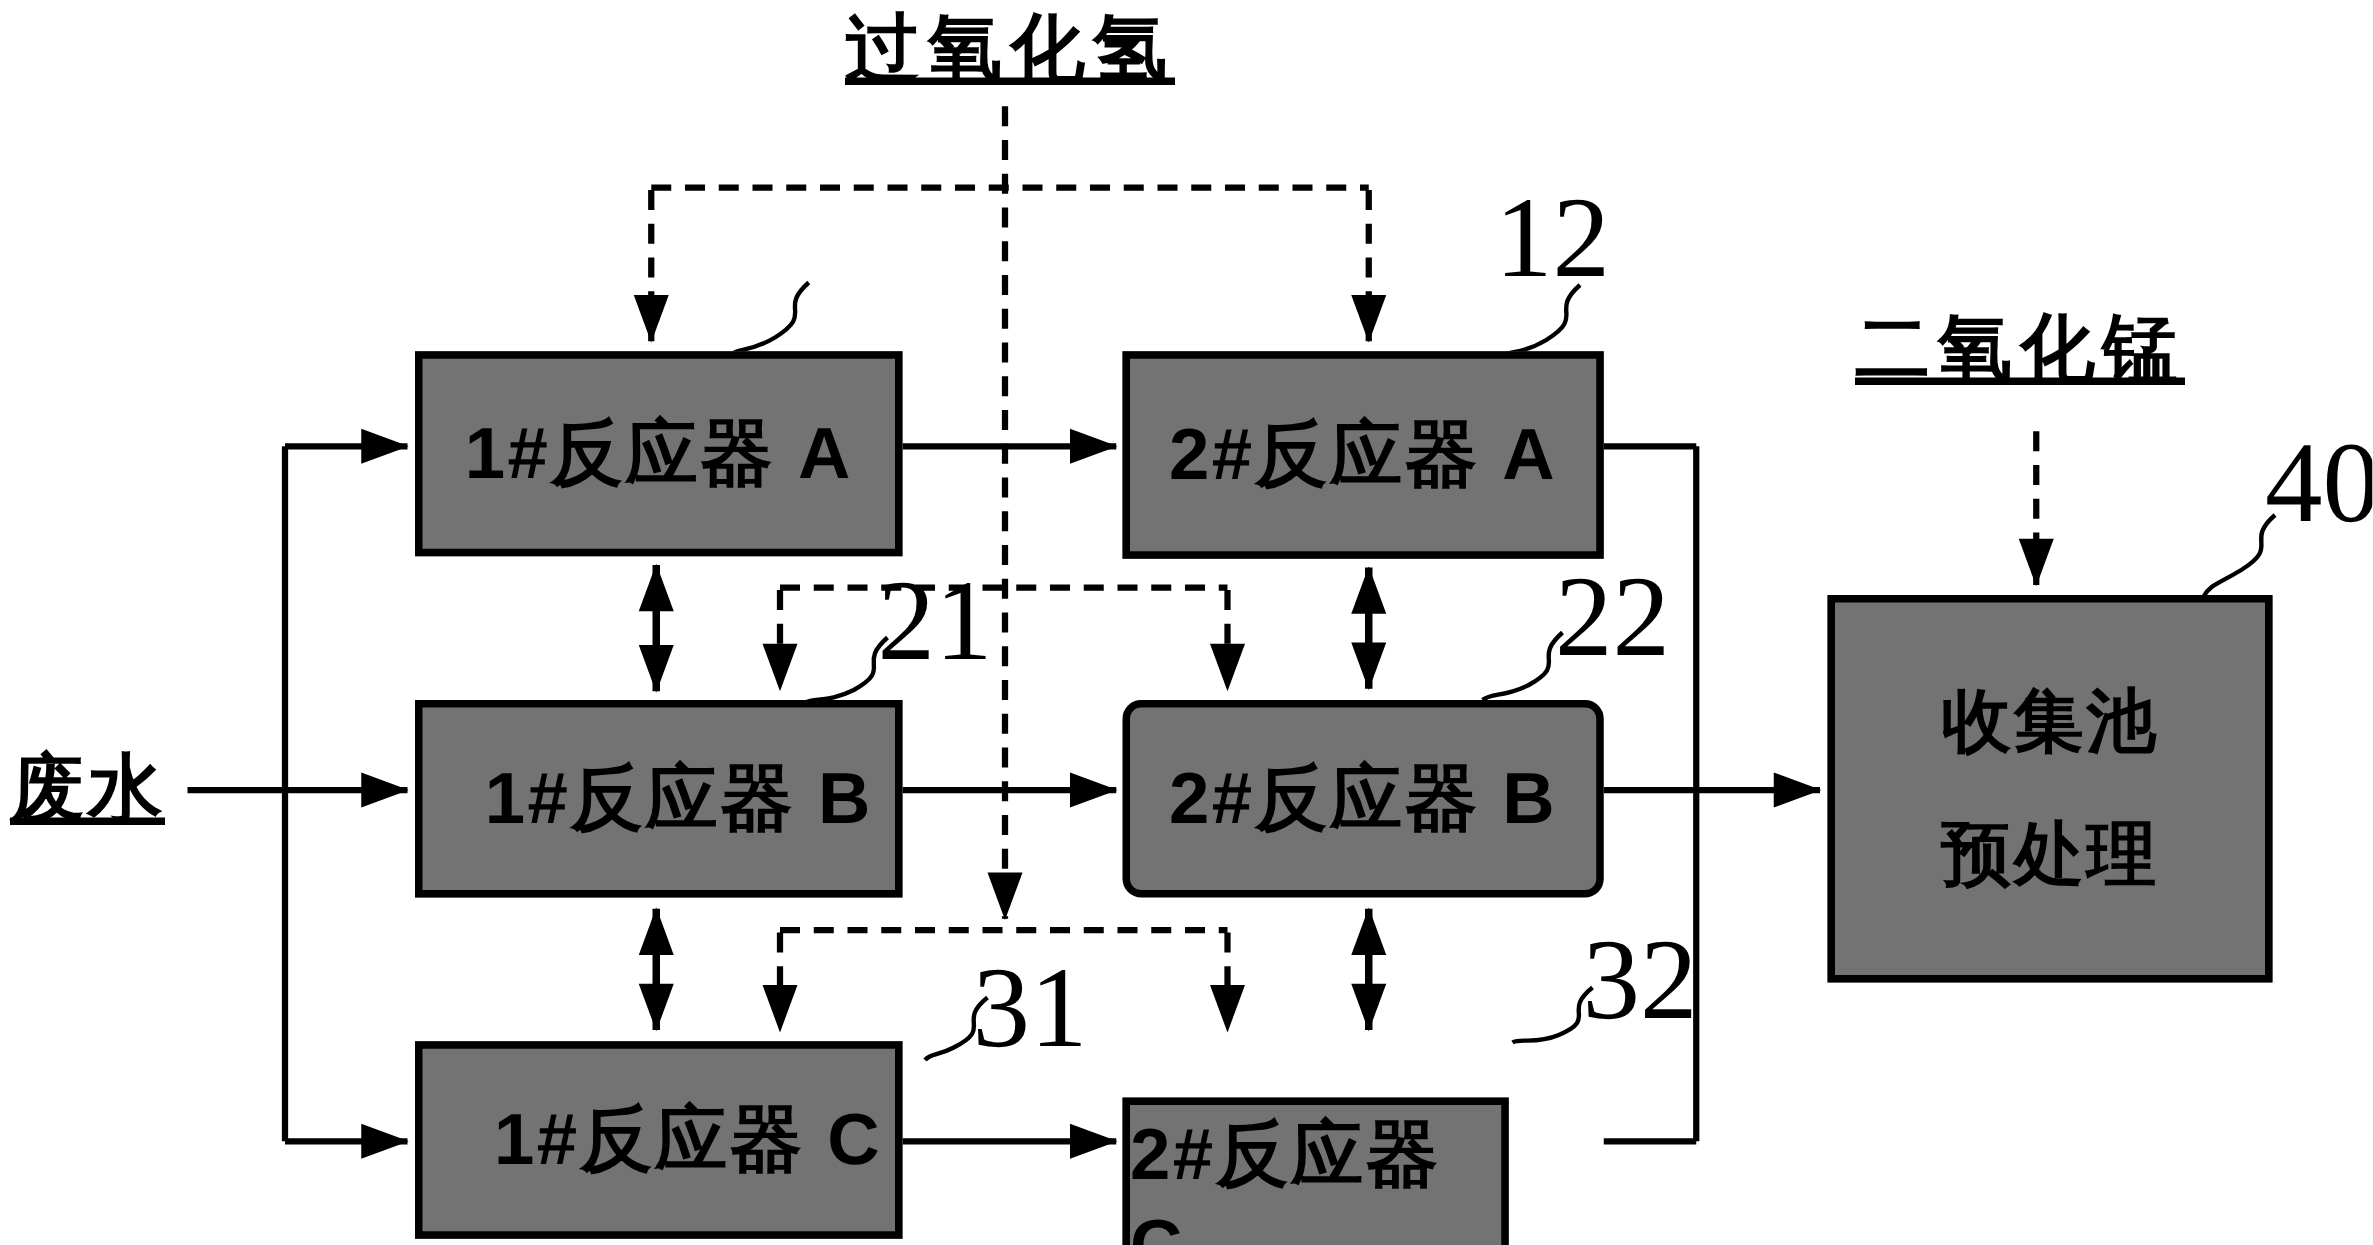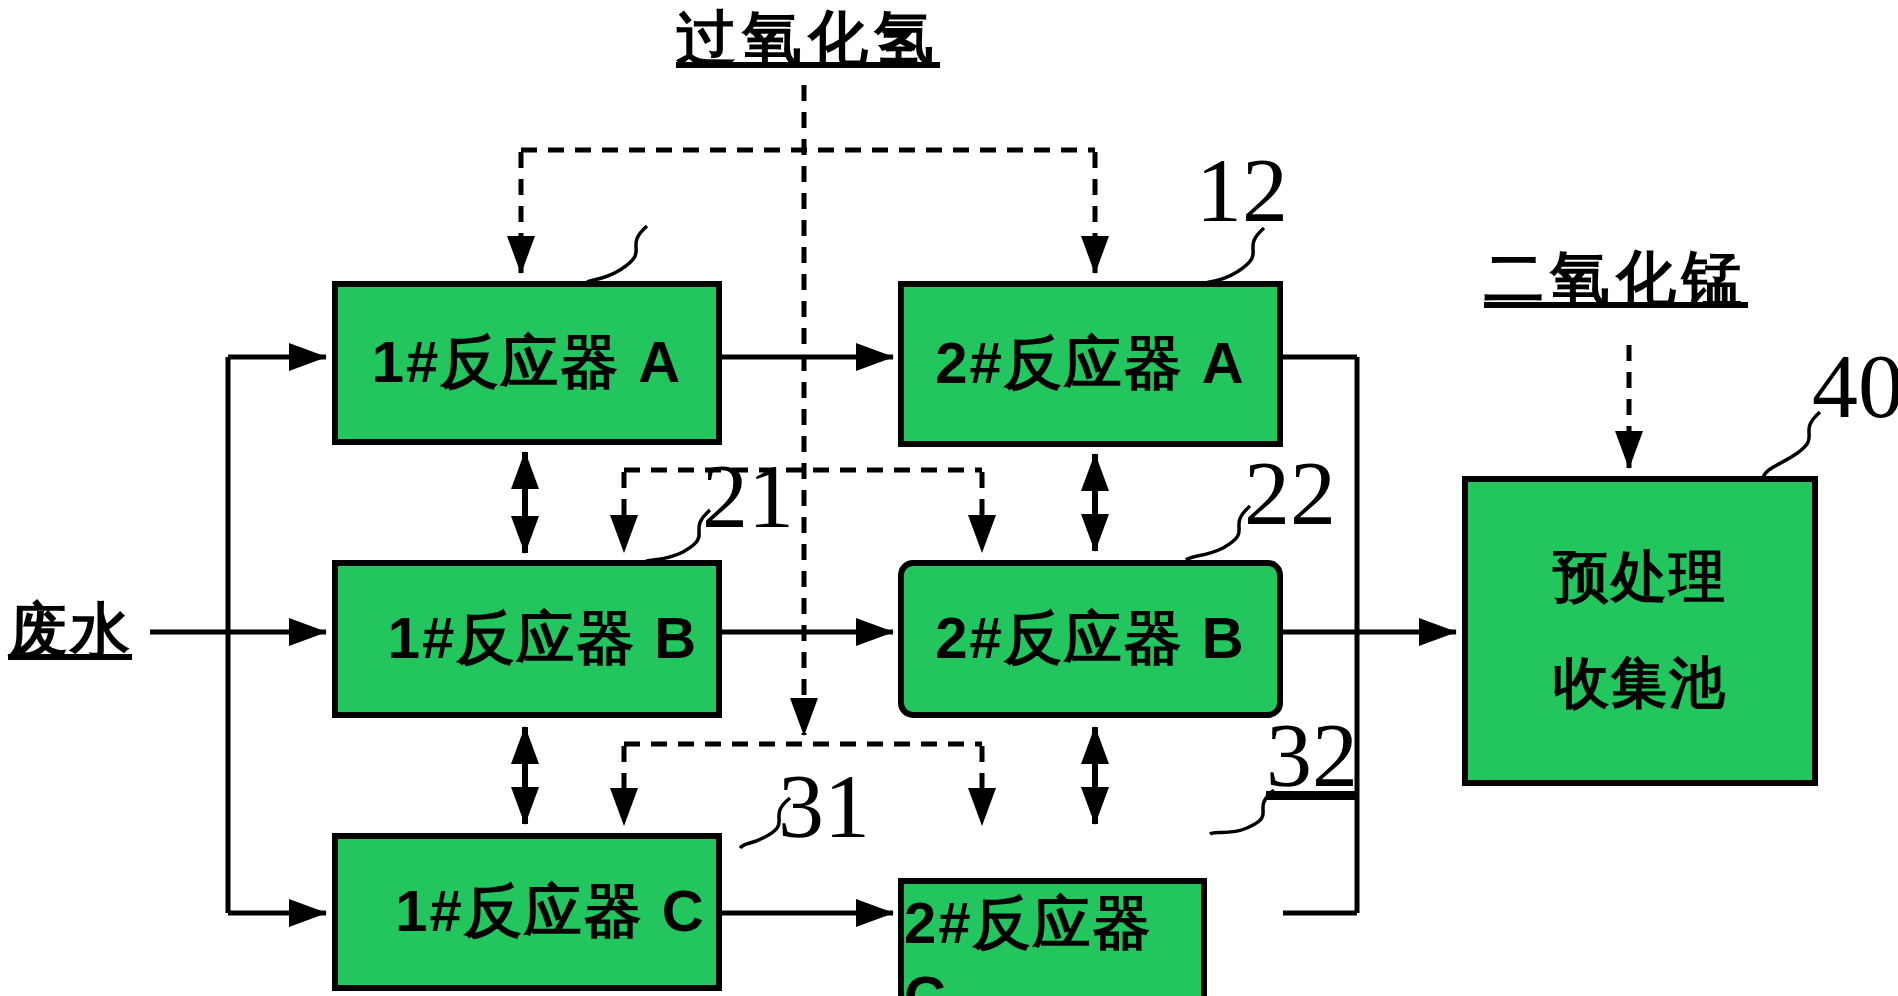--- a/index.html
+++ b/index.html
@@ -1,21 +1,21 @@
 <!DOCTYPE html>
 <html><head>
 <meta charset="utf-8">
 <style>
   html,body{margin:0;padding:0;background:#fff;}
   #stage{position:relative;width:1898px;height:996px;background:#fff;overflow:hidden;
          font-family:"Liberation Sans",sans-serif;color:#000;}
   #flow{position:absolute;left:0;top:0;}
   .rbox{position:absolute;border:6px solid #000;box-sizing:border-box;
         display:flex;align-items:center;justify-content:center;
-        font-weight:bold;font-size:58px;letter-spacing:2px;background:#22c55e;}
+        font-weight:bold;font-size:58px;letter-spacing:2px;background:#737373;}
   .rbox.pool{flex-direction:column;gap:30px;font-size:56px;}
   .cjk{position:absolute;font-weight:bold;font-size:60px;line-height:1.1;
        letter-spacing:6px;white-space:nowrap;text-decoration:underline;}
   .num{position:absolute;font-family:"Liberation Serif",serif;font-size:92px;
        line-height:1;white-space:nowrap;}
 </style>
 </head>
 <body>
 
 <div id="stage">
@@ -93,28 +93,28 @@
     <span>2#反应器 B</span>
   </div>
   <div class="rbox" style="left:332px;top:833px;width:390px;height:158px;padding-left:47px;">
     <span>1#反应器 C</span>
   </div>
   <div class="rbox" style="left:898px;top:878px;width:309px;height:158px;">
     <span>2#反应器 C</span>
   </div>
 
   <div class="rbox pool" style="left:1462px;top:476px;width:356px;height:310px;">
+    <span>收集池</span>
     <span>预处理</span>
-    <span>收集池</span>
   </div>
 
   <div class="cjk" style="left:676px;top:6px;">过氧化氢</div>
   <div class="cjk" style="left:8px;top:598px;letter-spacing:2px;">废水</div>
   <div class="cjk" style="left:1484px;top:246px;">二氧化锰</div>
 
   <div class="num" style="left:1196px;top:144px;">12</div>
   <div class="num" style="left:702px;top:450px;">21</div>
   <div class="num" style="left:1244px;top:447px;">22</div>
   <div class="num" style="left:778px;top:760px;">31</div>
-  <div class="num" style="left:1266px;top:709px;text-decoration:underline;">32</div>
+  <div class="num" style="left:1266px;top:737px;">32</div>
   <div class="num" style="left:1812px;top:340px;">40</div>
 
 </div>
 
 </body></html>

